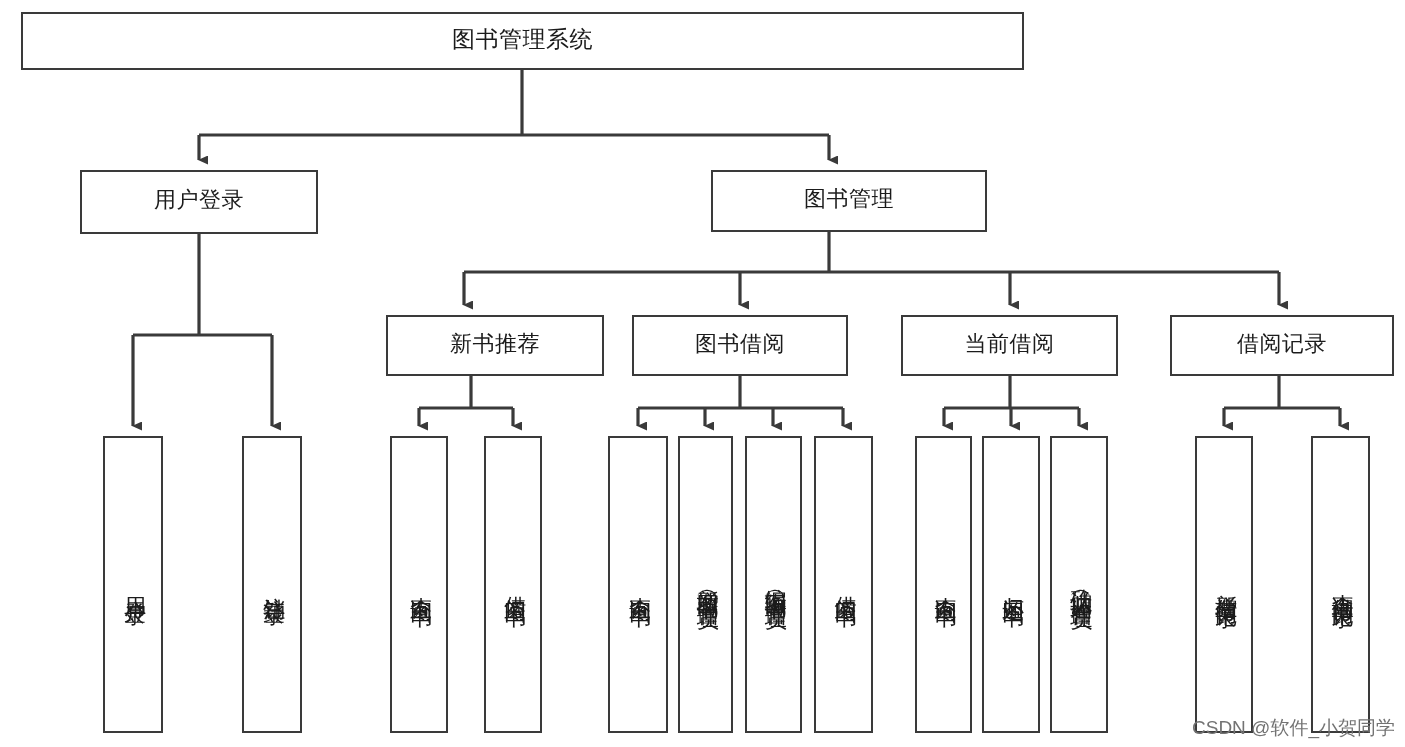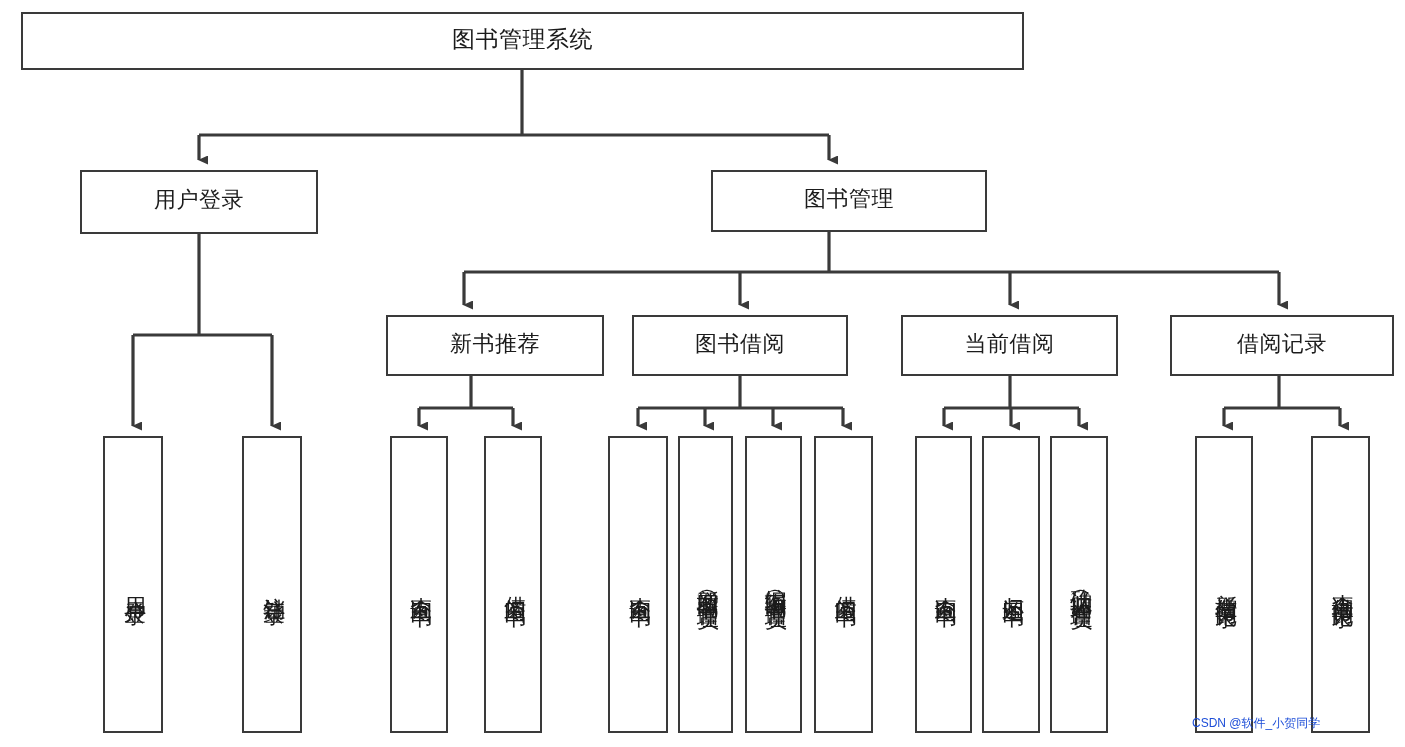--- a/index.html
+++ b/index.html
@@ -52,22 +52,22 @@
   }
   .node-box.vertical .node-label {
     writing-mode: vertical-rl;
     text-orientation: upright;
     font-size: 22px;
     line-height: 1.12;
     letter-spacing: 3px;
   }
   .watermark {
     position: absolute;
-    color: #1d4ed8;
-    font-size: 12px;
+    color: #737373;
+    font-size: 19px;
     white-space: nowrap;
     pointer-events: none;
   }
 </style>
 </head>
 <body>
 
 <div id="diagram-root">
 
   <svg class="diagram-canvas" viewBox="0 0 1405 747" xmlns="http://www.w3.org/2000/svg">

